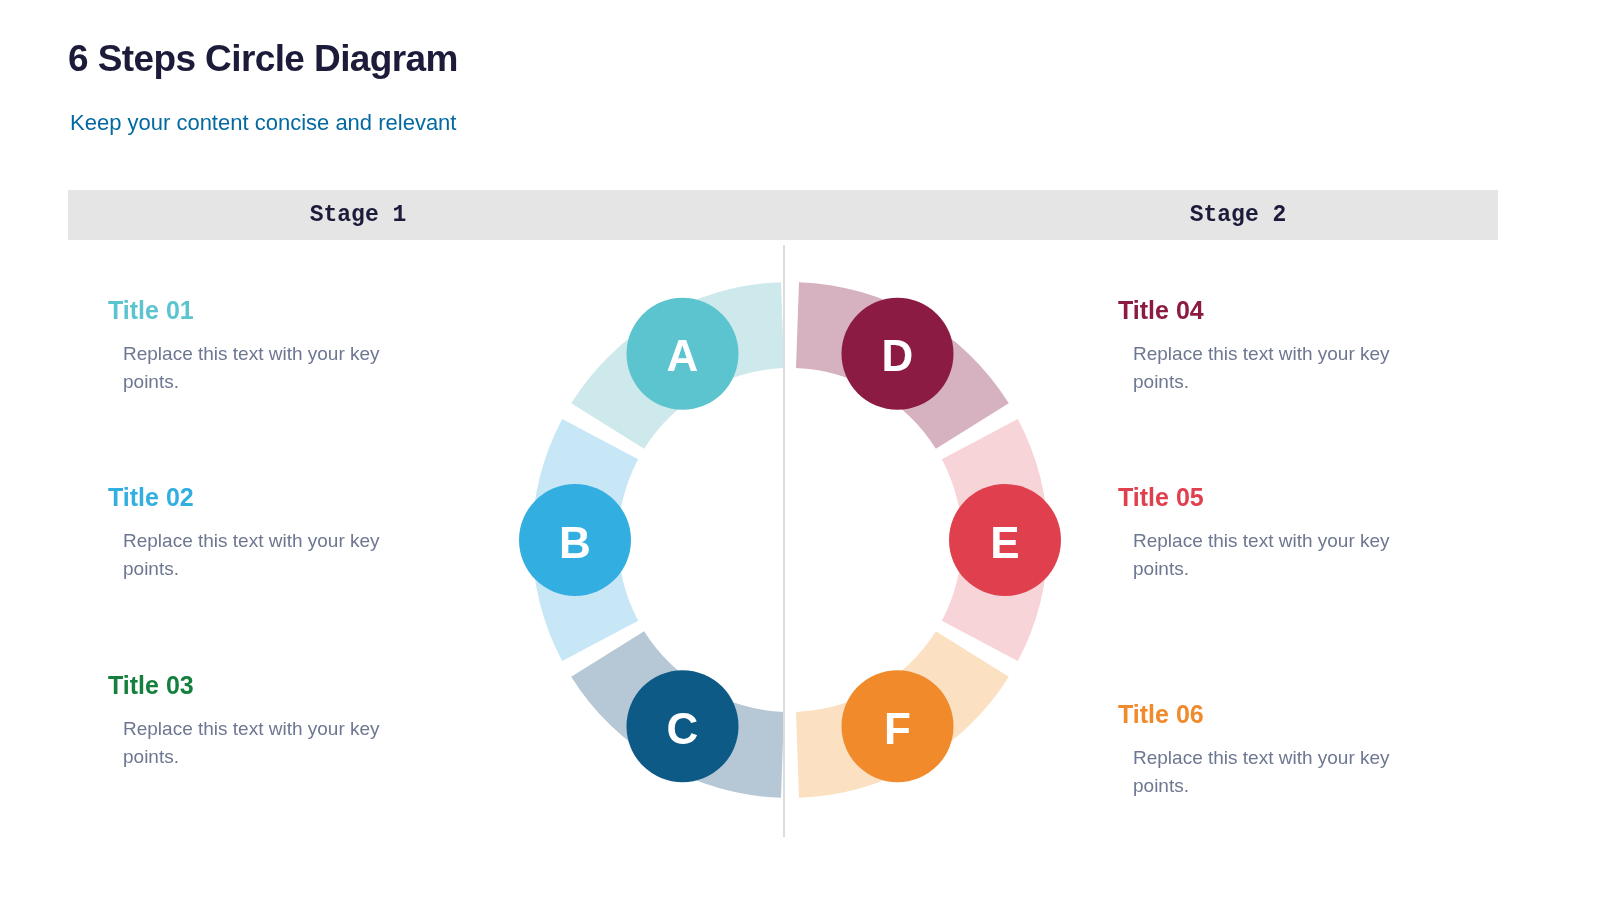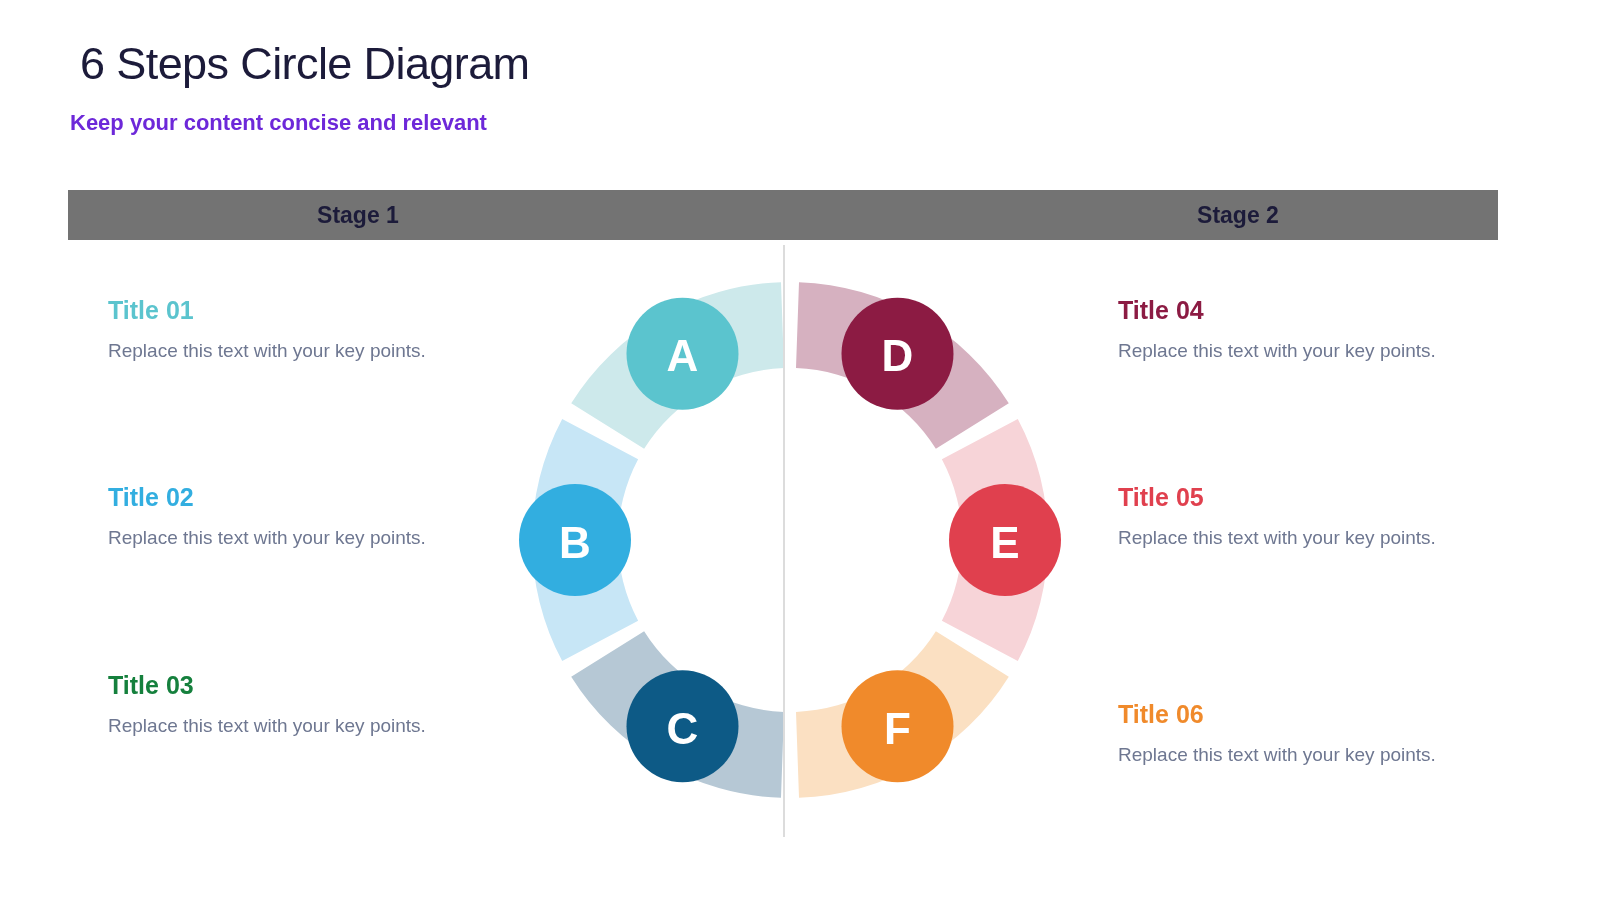--- a/index.html
+++ b/index.html
@@ -19,24 +19,24 @@
     position: absolute;
     left: 0; top: 0;
     width: 1600px;
     height: 900px;
     background: #ffffff;
   }
 
   
   #title {
     position: absolute;
-    left: 80px;
+    left: 68px;
     top: 38px;
-    font-size: 45px;
-    font-weight: normal;
+    font-size: 37px;
+    font-weight: bold;
     color: #1C1B3A;
     letter-spacing: -0.6px;
     white-space: nowrap;
   }
   #subtitle {
     position: absolute;
     left: 70px;
     top: 110px;
     font-size: 22px;
     font-weight: normal;
@@ -76,21 +76,21 @@
     font-size: 25px;
     font-weight: bold;
     margin: 0 0 12px 0;
     line-height: 1.1;
   }
   .step-body {
     font-size: 19px;
     font-weight: normal;
     color: #6E7791;
     line-height: 1.5;
-    margin: 0;
+    margin: 15px;
   }
 
   .left-col  { left: 108px; }
   .right-col { left: 1118px; }
 
   .row-1 { top: 297px; }
   .row-2 { top: 484px; }
   .row-3 { top: 672px; }
 
   
@@ -120,23 +120,23 @@
     height: 592px;
     background: #DCDCDC;
   }
 </style>
 </head>
 <body>
 
 <div id="slide">
 
   <div id="title" style="color: rgb(28, 27, 58);">6 Steps Circle Diagram</div>
-  <div id="subtitle" style="color: #6d28d9; font-weight: bold;">Keep your content concise and relevant</div>
+  <div id="subtitle" style="color: #0369a1;">Keep your content concise and relevant</div>
 
-  <div id="stage-band" style="background: #737373;">
+  <div id="stage-band" style="background: #e5e5e5; font-family: Liberation Mono, monospace;">
     <div class="stage-label" id="stage-1-label">Stage 1</div>
     <div class="stage-label" id="stage-2-label">Stage 2</div>
   </div>
 
   <div class="step-text left-col row-1">
     <div class="step-title" style="color: rgb(91, 196, 206);">Title 01</div>
     <div class="step-body">Replace this text with your key points.</div>
   </div>
   <div class="step-text left-col row-2">
     <div class="step-title" style="color: rgb(50, 174, 224);">Title 02</div>

